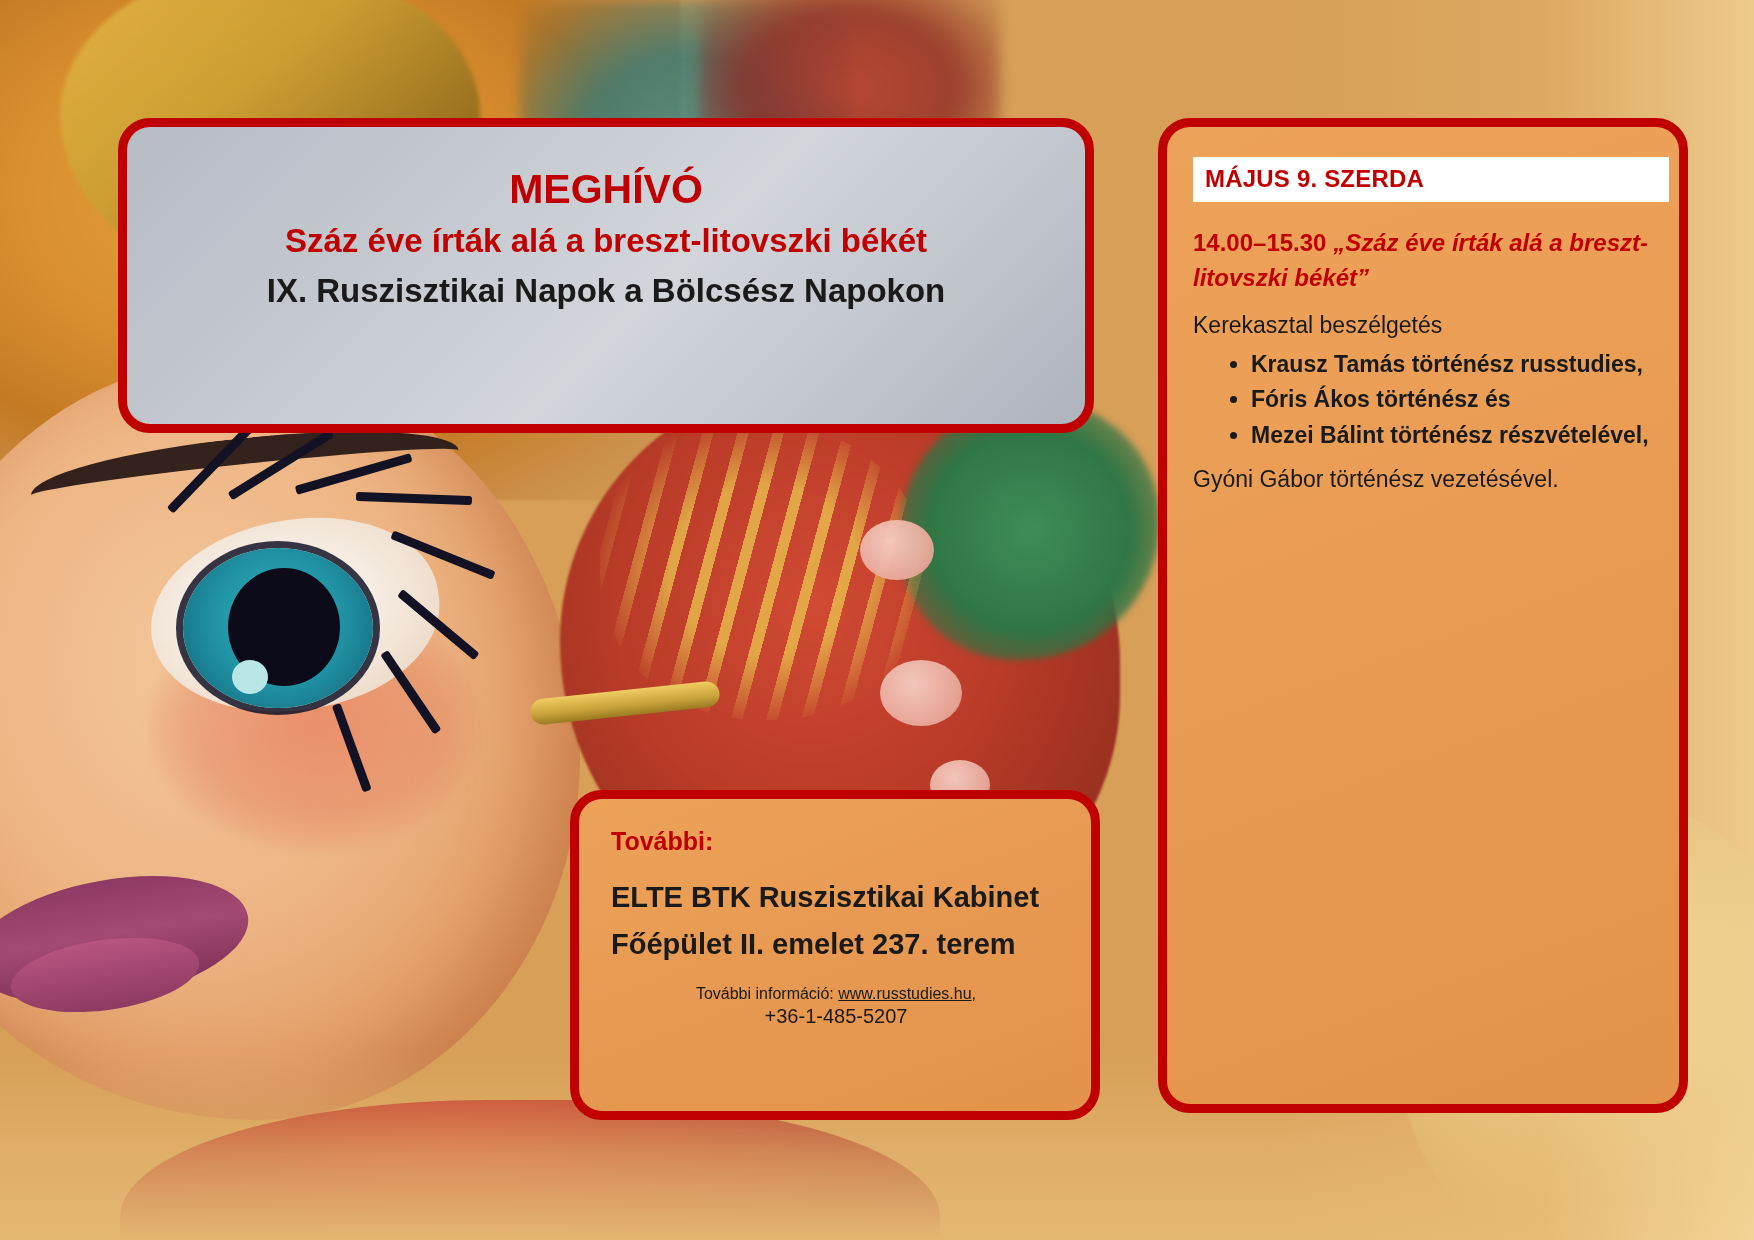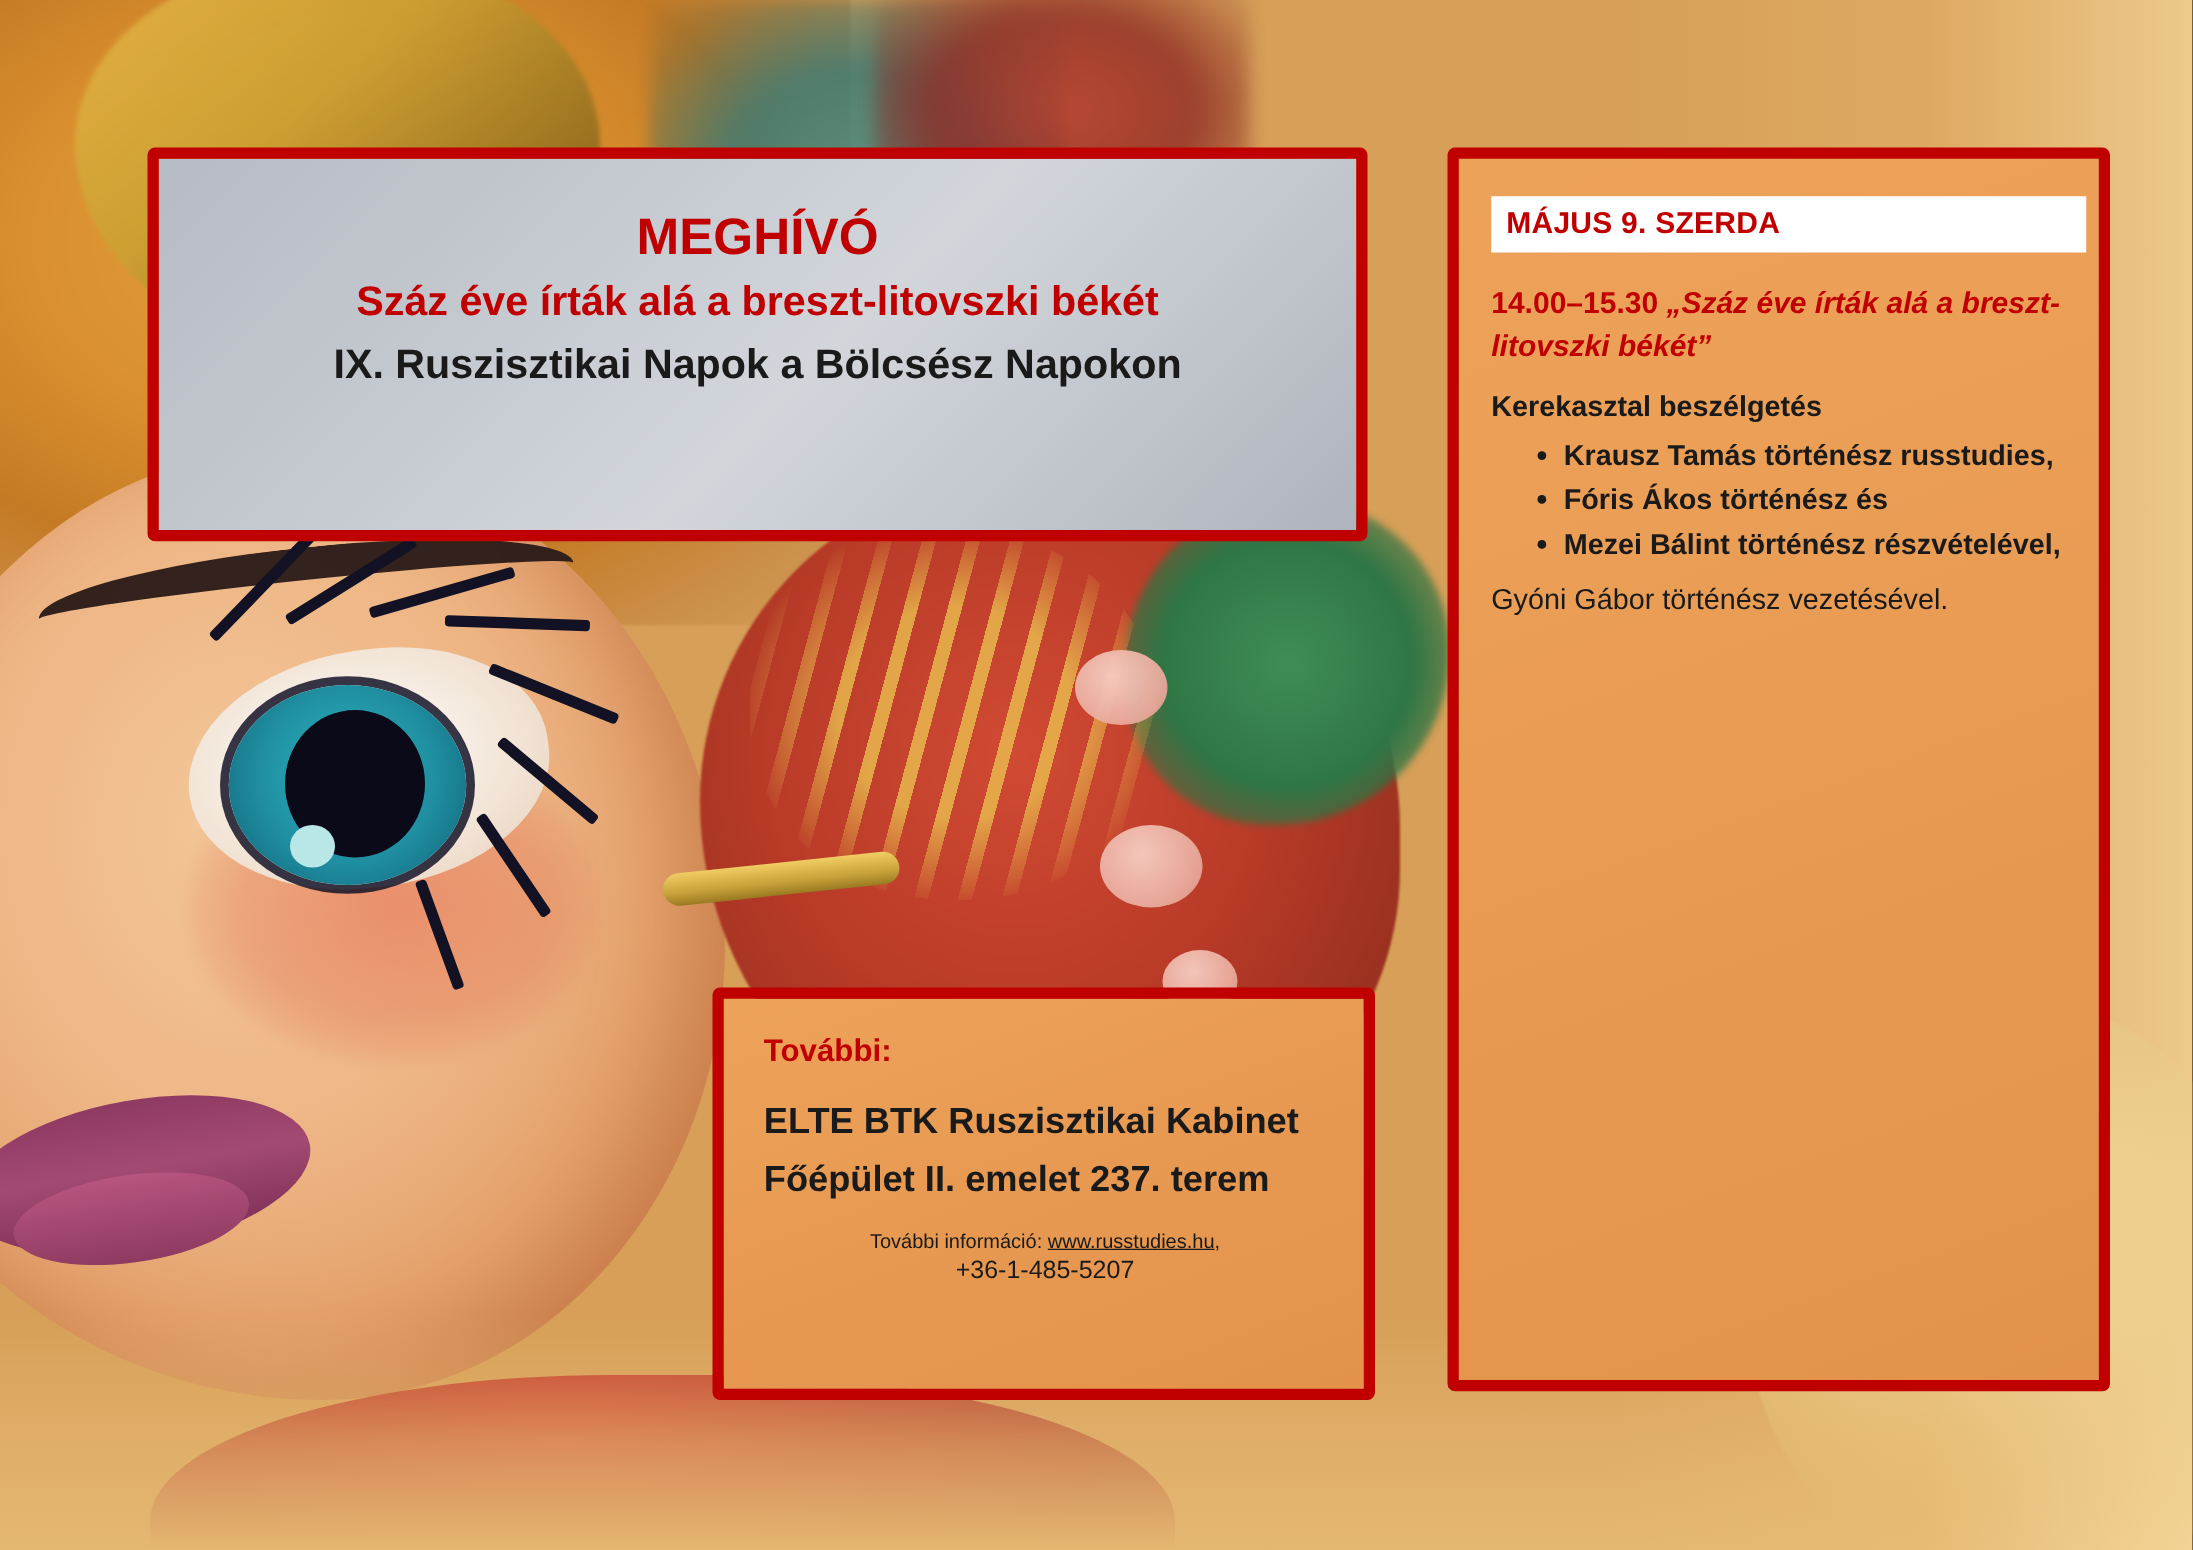--- a/index.html
+++ b/index.html
@@ -208,21 +208,21 @@
     position: absolute;
     right: 0; top: 0;
     width: 470px; height: 100%;
     background: linear-gradient(270deg, rgba(255,236,180,0.55) 0%, rgba(240,200,130,0.25) 45%, rgba(0,0,0,0) 100%);
   }
 
   
   .card {
     position: absolute;
     border: 9px solid #c00000;
-    border-radius: 6px;
+    border-radius: 32px;
     box-sizing: border-box;
   }
 
   .card-invite {
     left: 118px;
     top: 118px;
     width: 976px;
     height: 315px;
     background: linear-gradient(135deg, #b6bcc4 0%, #c3c8cf 28%, #d2d6db 55%, #bfc4cb 80%, #aeb4bc 100%);
     padding: 36px 30px 0 30px;
@@ -322,21 +322,20 @@
     line-height: 1.45;
     margin: 0 0 16px 0;
   }
   .slot-time i {
     font-style: italic;
   }
   .slot-kind {
     color: #1a1a1a;
     font-size: 23px;
     margin: 0 0 10px 0;
-    font-weight: bold;
   }
   ul.people {
     margin: 6px 0 14px 0;
     padding-left: 58px;
     list-style: disc;
   }
   ul.people li {
     color: #1a1a1a;
     font-size: 23px;
     font-weight: bold;

